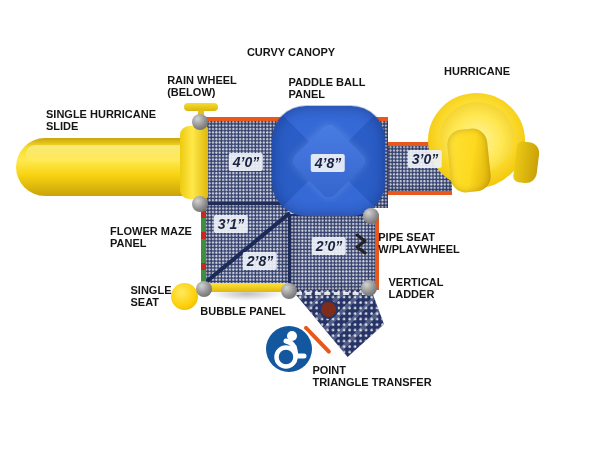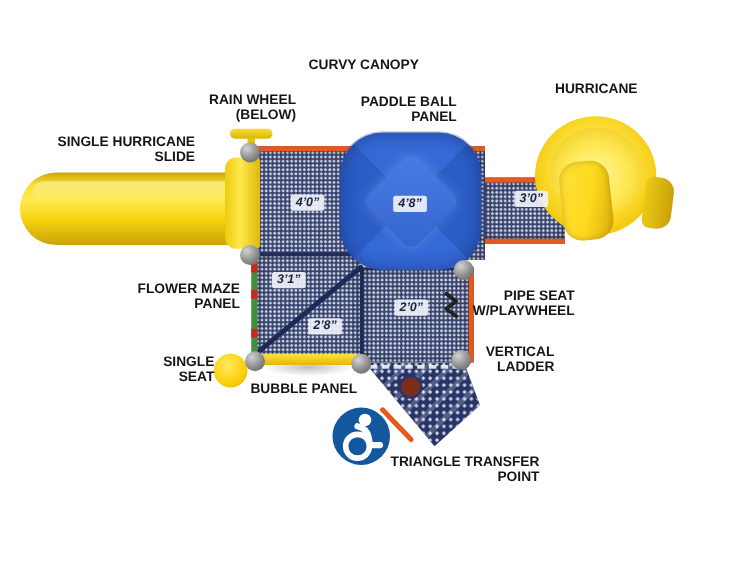--- a/index.html
+++ b/index.html
@@ -2,21 +2,21 @@
 <html><head>
 <meta charset="utf-8">
 <style>
   html,body{margin:0;padding:0;background:#ffffff;}
   #stage{
     position:relative;width:600px;height:450px;background:#ffffff;overflow:hidden;
     font-family:"Liberation Sans", sans-serif;
   }
   
   .lbl{
-    position:absolute;transform:translateX(-50%);text-align:right;
+    position:absolute;transform:translateX(-50%);text-align:left;
     color:#151515;font-weight:bold;font-size:11px;line-height:12px;z-index:40;
   }
   .lbl span{display:block;white-space:nowrap;}
   
   .perf{
     background-color:#35426f;
     background-image:radial-gradient(circle at 1.2px 1.2px, rgba(255,255,255,0.78) 0.8px, transparent 1.4px);
     background-size:3.4px 3.4px;
   }
   .deck{position:absolute;z-index:5;box-shadow:inset 0 0 8px rgba(0,0,25,.35);}
@@ -79,21 +79,21 @@
   
   .ball{position:absolute;width:16px;height:16px;border-radius:50%;z-index:20;
     background:radial-gradient(circle at 35% 30%, #d2d2d2, #8b8b8b 55%, #5c5c5c 100%);}
   
   #playwheel{position:absolute;left:354px;top:233px;z-index:21;}
   
   #access{position:absolute;left:266px;top:326px;width:46px;height:46px;border-radius:50%;
     background:#13579f;z-index:30;box-shadow:0 0 0 2px #ffffff;}
   
   .meas{position:absolute;transform:translate(-50%,-50%);z-index:25;white-space:nowrap;
-    font-size:10px;font-weight:bold;font-style:italic;color:#1b2340;
+    font-size:14px;font-weight:bold;font-style:italic;color:#1b2340;
     background:rgba(238,241,247,.92);padding:1px 4px;border-radius:2px;}
 </style>
 </head>
 <body>
 
 <div id="stage">
 
   <div id="deck-top" class="deck perf"></div>
   <div id="deck-bridge" class="deck perf"></div>
   <div id="deck-lower-left" class="deck perf"></div>
@@ -192,17 +192,17 @@
     <span>LADDER</span>
   </div>
   <div class="lbl" style="left:151px;top:284px">
     <span>SINGLE</span>
     <span>SEAT</span>
   </div>
   <div class="lbl" style="left:243px;top:305px">
     <span>BUBBLE PANEL</span>
   </div>
   <div class="lbl" style="left:372px;top:364px">
+    <span>POINT</span>
     <span>TRIANGLE TRANSFER</span>
-    <span>POINT</span>
   </div>
 
 </div>
 
 </body></html>

